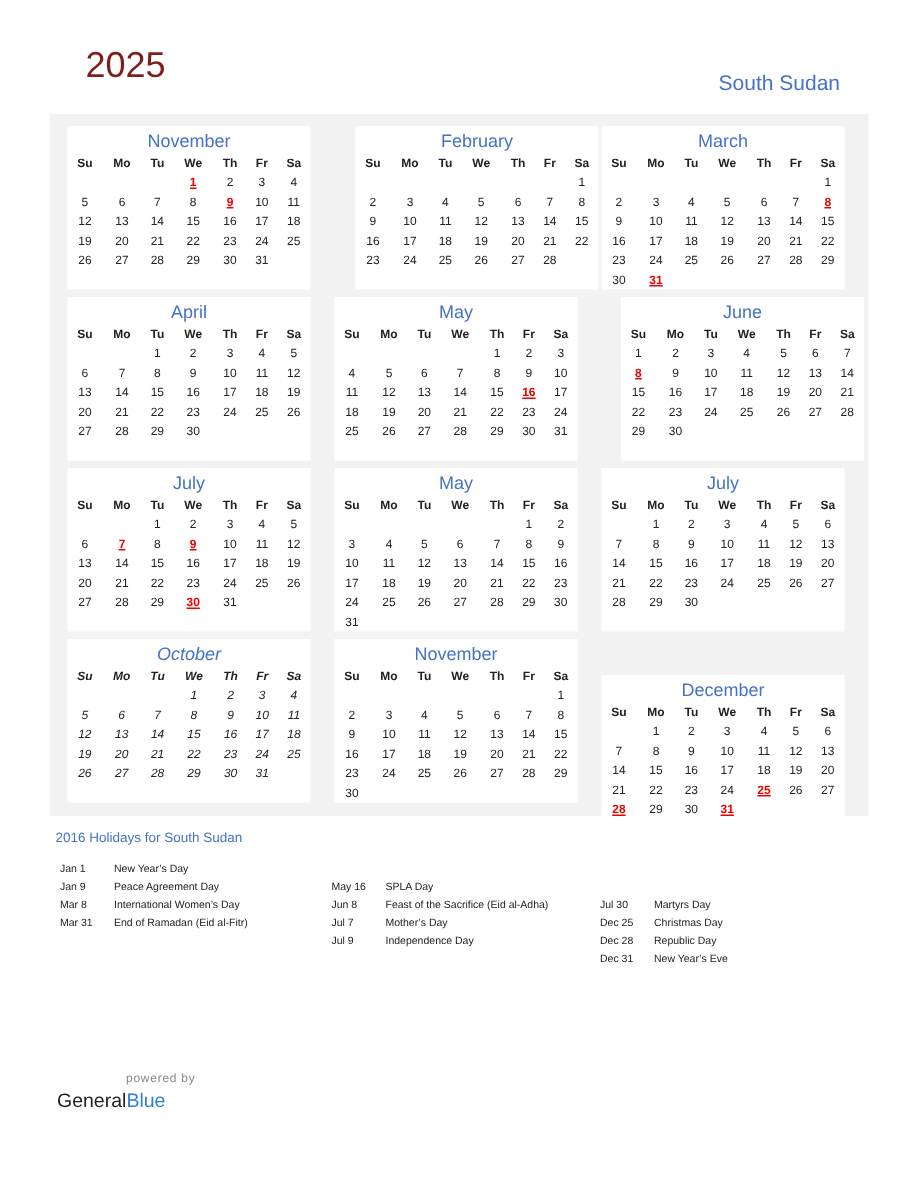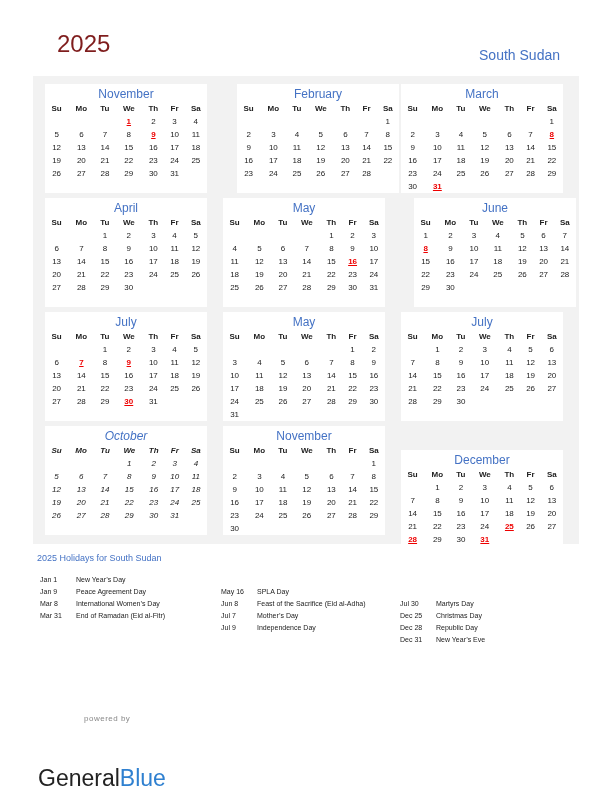--- a/index.html
+++ b/index.html
@@ -11,21 +11,21 @@
   .mname{text-align:center;font-size:12px;color:#4472c4;height:16px;line-height:16px;margin-top:2px;}
   table{border-collapse:collapse;width:100%;}
   th{font-size:8px;font-weight:bold;height:13px;padding:0;text-align:center;}
   td{font-size:8px;height:13px;padding:0;text-align:center;}
   td.h{color:#e00;font-weight:bold;text-decoration:underline;}
   .htitle{position:absolute;left:37px;top:553px;font-size:9px;color:#4472c4;}
   .hcol{position:absolute;top:574px;font-size:7px;}
   .hrow{height:12px;line-height:12px;white-space:nowrap;}
   .hd{display:inline-block;width:36px;}
   .powered{position:absolute;left:40px;top:714px;font-size:8px;color:#888;letter-spacing:.5px;margin-left:44px;}
-  .brand{position:absolute;left:38px;top:765px;font-size:23px;color:#222;text-align:right;}
+  .brand{position:absolute;left:38px;top:726px;font-size:13px;color:#222;text-align:right;}
   .brand span{color:#2f80d0;}
 </style>
 </head>
 <body>
 
 <div class="year">2025</div>
 <div class="country">South Sudan</div>
 <div class="grid" id="grid">
     <div class="month" style="left: 12px; top: 8px;">
       <div class="mname">November</div>
@@ -861,21 +861,21 @@
             <td></td>
             <td></td>
             <td></td>
             <td></td>
             <td></td>
           </tr>
         </tbody>
       </table>
     </div>
   </div>
-<div class="htitle">2025 Holidays for South Sudan</div>
+<div class="htitle">2016 Holidays for South Sudan</div>
 <div id="hcols">
     <div class="hcol" style="left: 40px;">
       <div class="hrow"><span class="hd">Jan 1</span>New Year’s Day</div>
       <div class="hrow"><span class="hd">Jan 9</span>Peace Agreement Day</div>
       <div class="hrow"><span class="hd">Mar 8</span>International Women’s Day</div>
       <div class="hrow"><span class="hd">Mar 31</span>End of Ramadan (Eid al-Fitr)</div>
     </div>
     <div class="hcol" style="left: 221px;">
       <div class="hrow"><span class="hd"></span></div>
       <div class="hrow"><span class="hd">May 16</span>SPLA Day</div>

